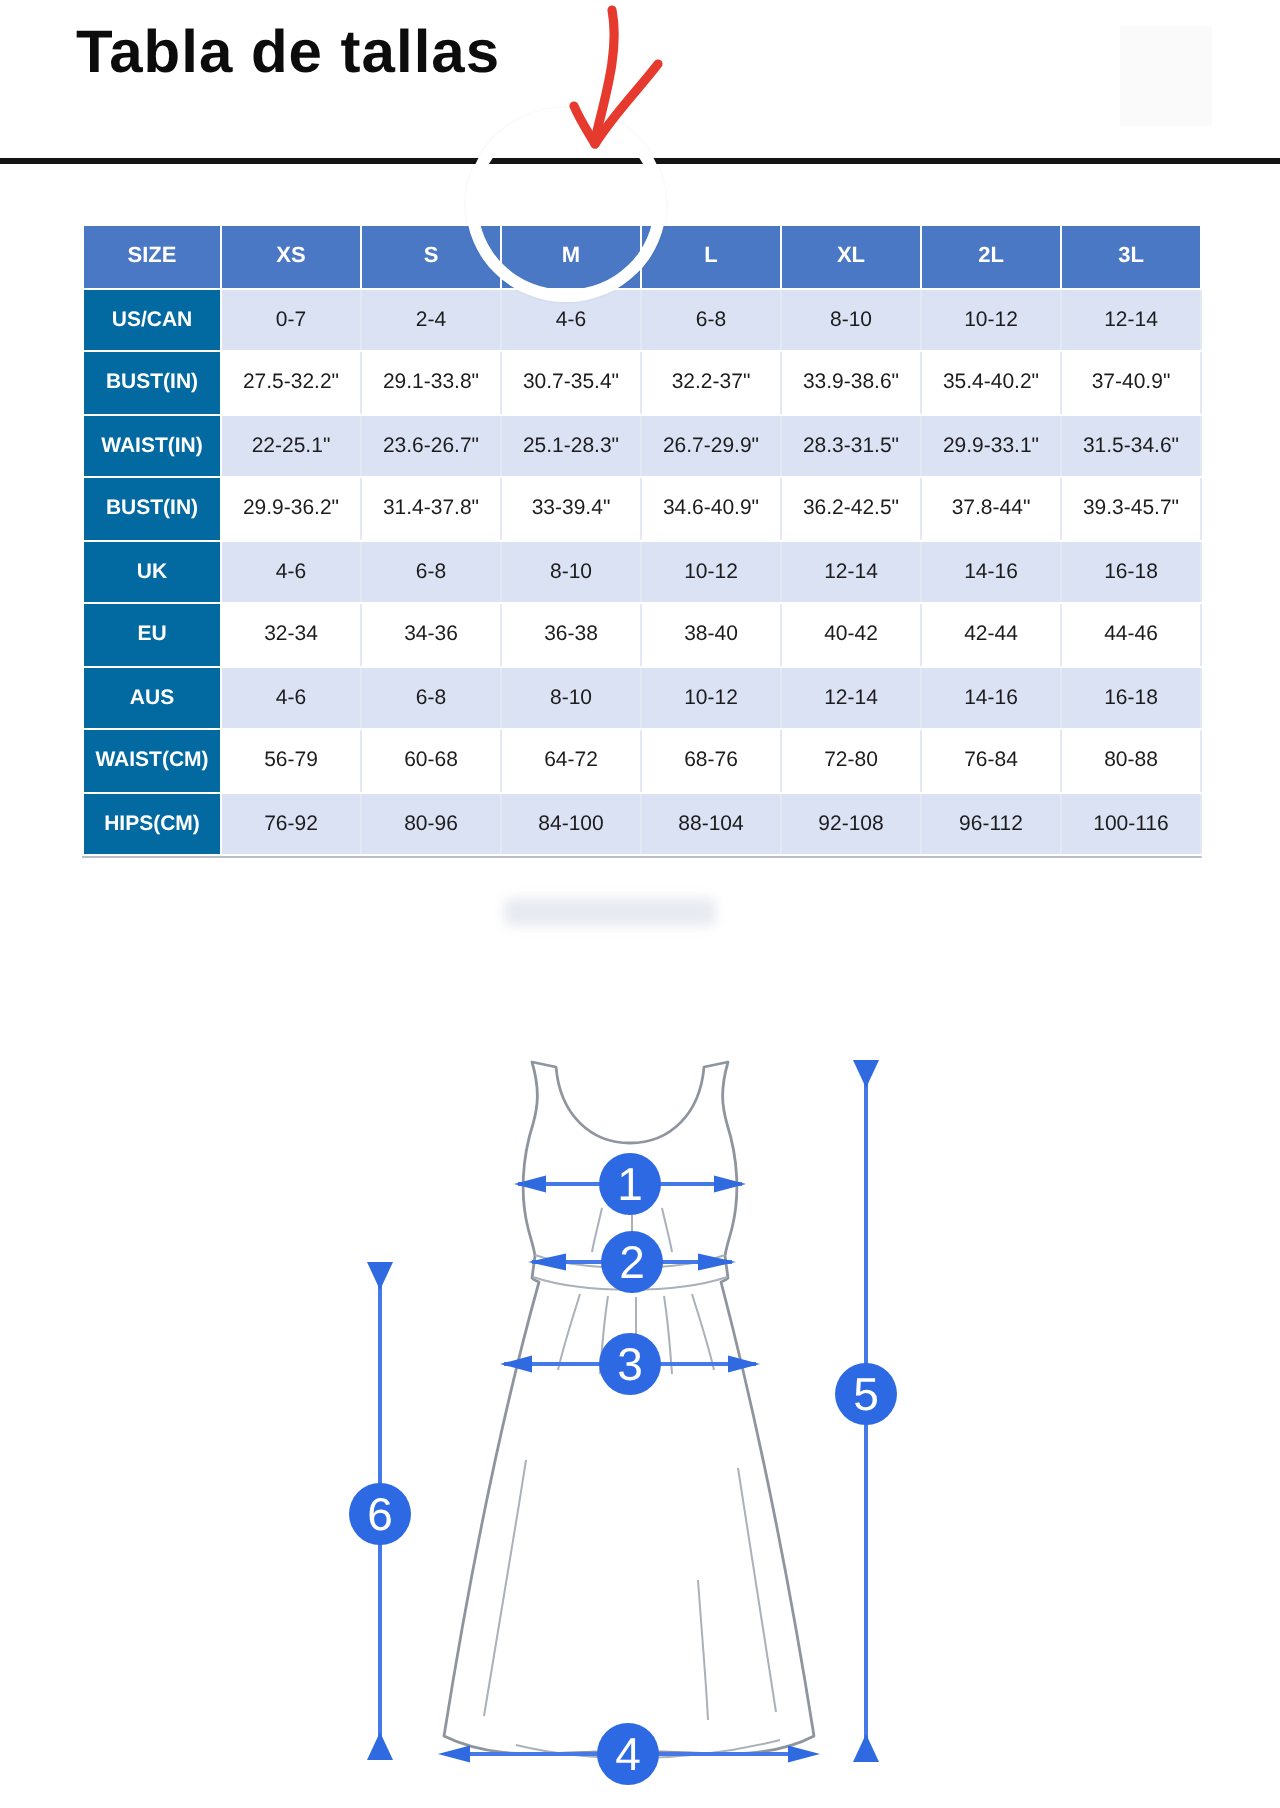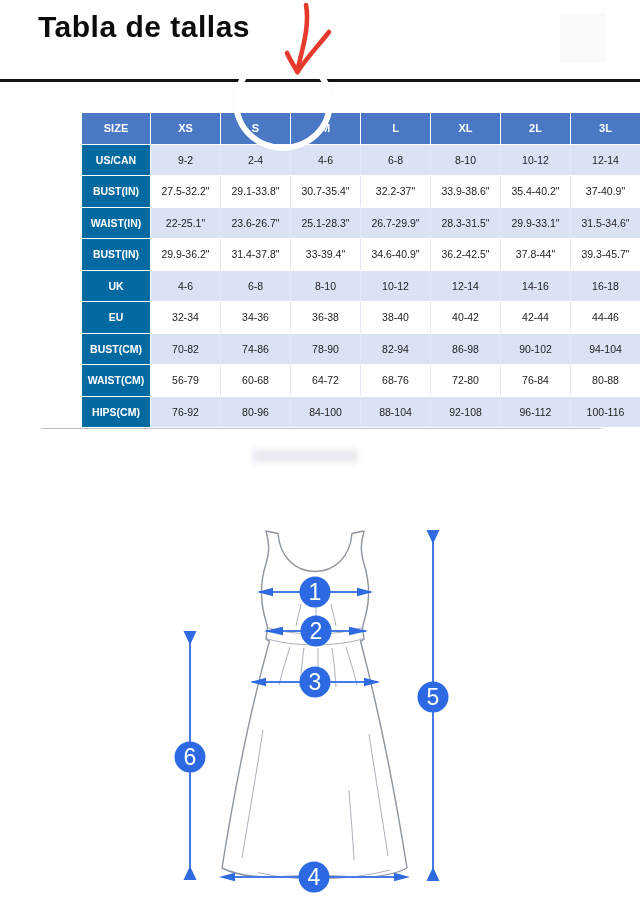--- a/index.html
+++ b/index.html
@@ -7,21 +7,21 @@
   .page{position:relative;width:640px;height:904px;background:#fff;overflow:hidden;}
 
   .title{position:absolute;left:38px;top:10px;font-size:30px;font-weight:bold;color:#0c0c0c;letter-spacing:.5px;}
   .artifact{position:absolute;left:560px;top:13px;width:46px;height:50px;background:#fafafa;}
   .divider{position:absolute;left:0;top:79px;width:640px;height:3px;background:#141414;z-index:1;}
 
   .highlight-circle{position:absolute;left:233px;top:54px;width:100px;height:97px;border:6px solid #ffffff;border-radius:50%;box-sizing:border-box;z-index:4;background:transparent;box-shadow:0 0 0 1px rgba(0,0,0,0.02);}
   .arrow-svg{position:absolute;left:282px;top:2px;z-index:5;}
 
   .tbl-wrap{position:absolute;left:41px;top:112px;width:559px;z-index:2;border-right:1px solid #cdd0d6;border-bottom:1px solid #b9bdc4;}
-  table.size{border-collapse:collapse;table-layout:fixed;width:559px;margin-left:40px;}
+  table.size{border-collapse:collapse;table-layout:fixed;width:559px;}
   table.size col.c0{width:69px;} table.size col.cn{width:70px;}
   table.size th,table.size td{height:30.5px;padding:0;text-align:center;vertical-align:middle;overflow:hidden;white-space:nowrap;}
   .hc{background:#4a78c5;color:#fff;font-size:11px;font-weight:bold;border:1.5px solid #fff;}
   .lc{background:#0369a1;color:#fff;font-size:10.5px;font-weight:bold;border:1.5px solid #fff;}
   td.v{font-size:10.5px;color:#1c1c1e;background:#fff;border-top:1.5px solid #fff;border-bottom:1.5px solid #fff;border-left:1px solid #e3e8f4;border-right:1px solid #e3e8f4;}
   tbody tr:nth-child(odd) td.v{background:#dbe2f3;}
 
   .watermark{position:absolute;left:252px;top:449px;width:106px;height:14px;background:rgba(170,180,200,0.28);filter:blur(3px);border-radius:4px;z-index:3;}
 
   .diagram-svg{position:absolute;left:140px;top:503px;z-index:2;}
@@ -68,21 +68,21 @@
           <th class="hc">M</th>
           <th class="hc">L</th>
           <th class="hc">XL</th>
           <th class="hc">2L</th>
           <th class="hc">3L</th>
         </tr>
       </thead>
       <tbody>
         <tr>
           <th class="lc">US/CAN</th>
-          <td class="v">9-2</td>
+          <td class="v">0-7</td>
           <td class="v">2-4</td>
           <td class="v">4-6</td>
           <td class="v">6-8</td>
           <td class="v">8-10</td>
           <td class="v">10-12</td>
           <td class="v">12-14</td>
         </tr>
         <tr>
           <th class="lc">BUST(IN)</th>
           <td class="v">27.5-32.2"</td>
@@ -127,28 +127,28 @@
           <th class="lc">EU</th>
           <td class="v">32-34</td>
           <td class="v">34-36</td>
           <td class="v">36-38</td>
           <td class="v">38-40</td>
           <td class="v">40-42</td>
           <td class="v">42-44</td>
           <td class="v">44-46</td>
         </tr>
         <tr>
-          <th class="lc">BUST(CM)</th>
-          <td class="v">70-82</td>
-          <td class="v">74-86</td>
-          <td class="v">78-90</td>
-          <td class="v">82-94</td>
-          <td class="v">86-98</td>
-          <td class="v">90-102</td>
-          <td class="v">94-104</td>
+          <th class="lc">AUS</th>
+          <td class="v">4-6</td>
+          <td class="v">6-8</td>
+          <td class="v">8-10</td>
+          <td class="v">10-12</td>
+          <td class="v">12-14</td>
+          <td class="v">14-16</td>
+          <td class="v">16-18</td>
         </tr>
         <tr>
           <th class="lc">WAIST(CM)</th>
           <td class="v">56-79</td>
           <td class="v">60-68</td>
           <td class="v">64-72</td>
           <td class="v">68-76</td>
           <td class="v">72-80</td>
           <td class="v">76-84</td>
           <td class="v">80-88</td>

